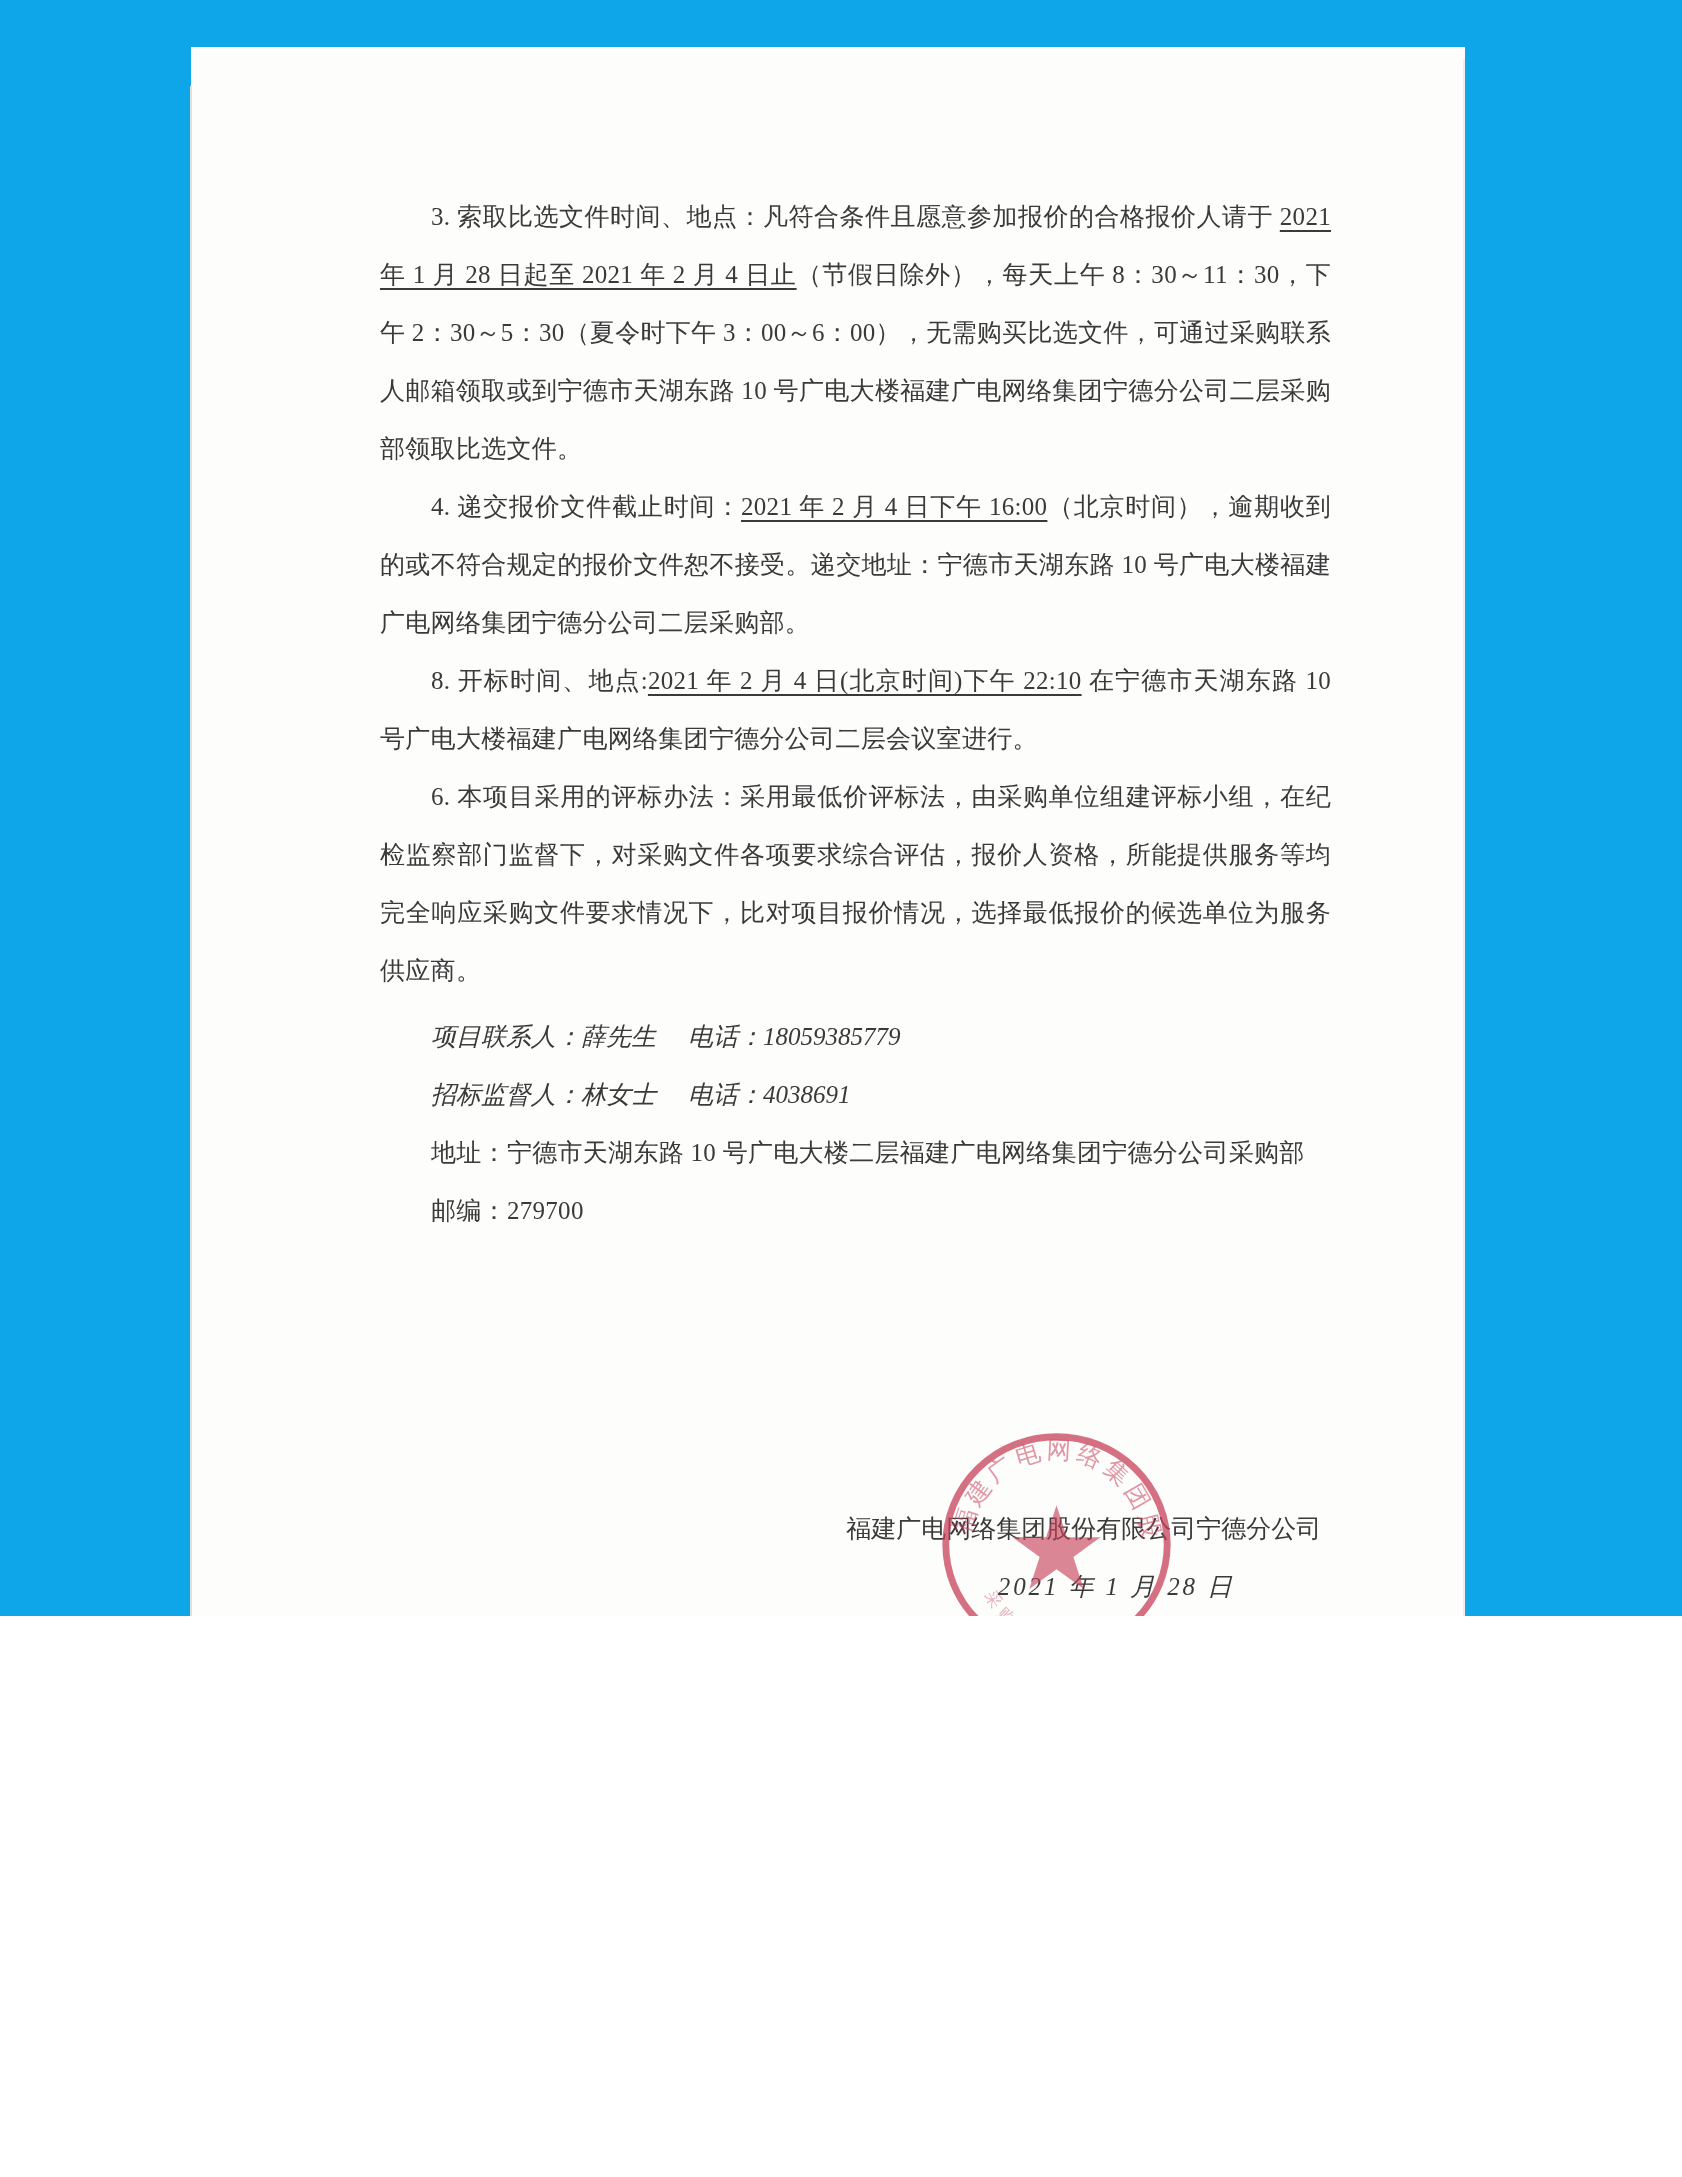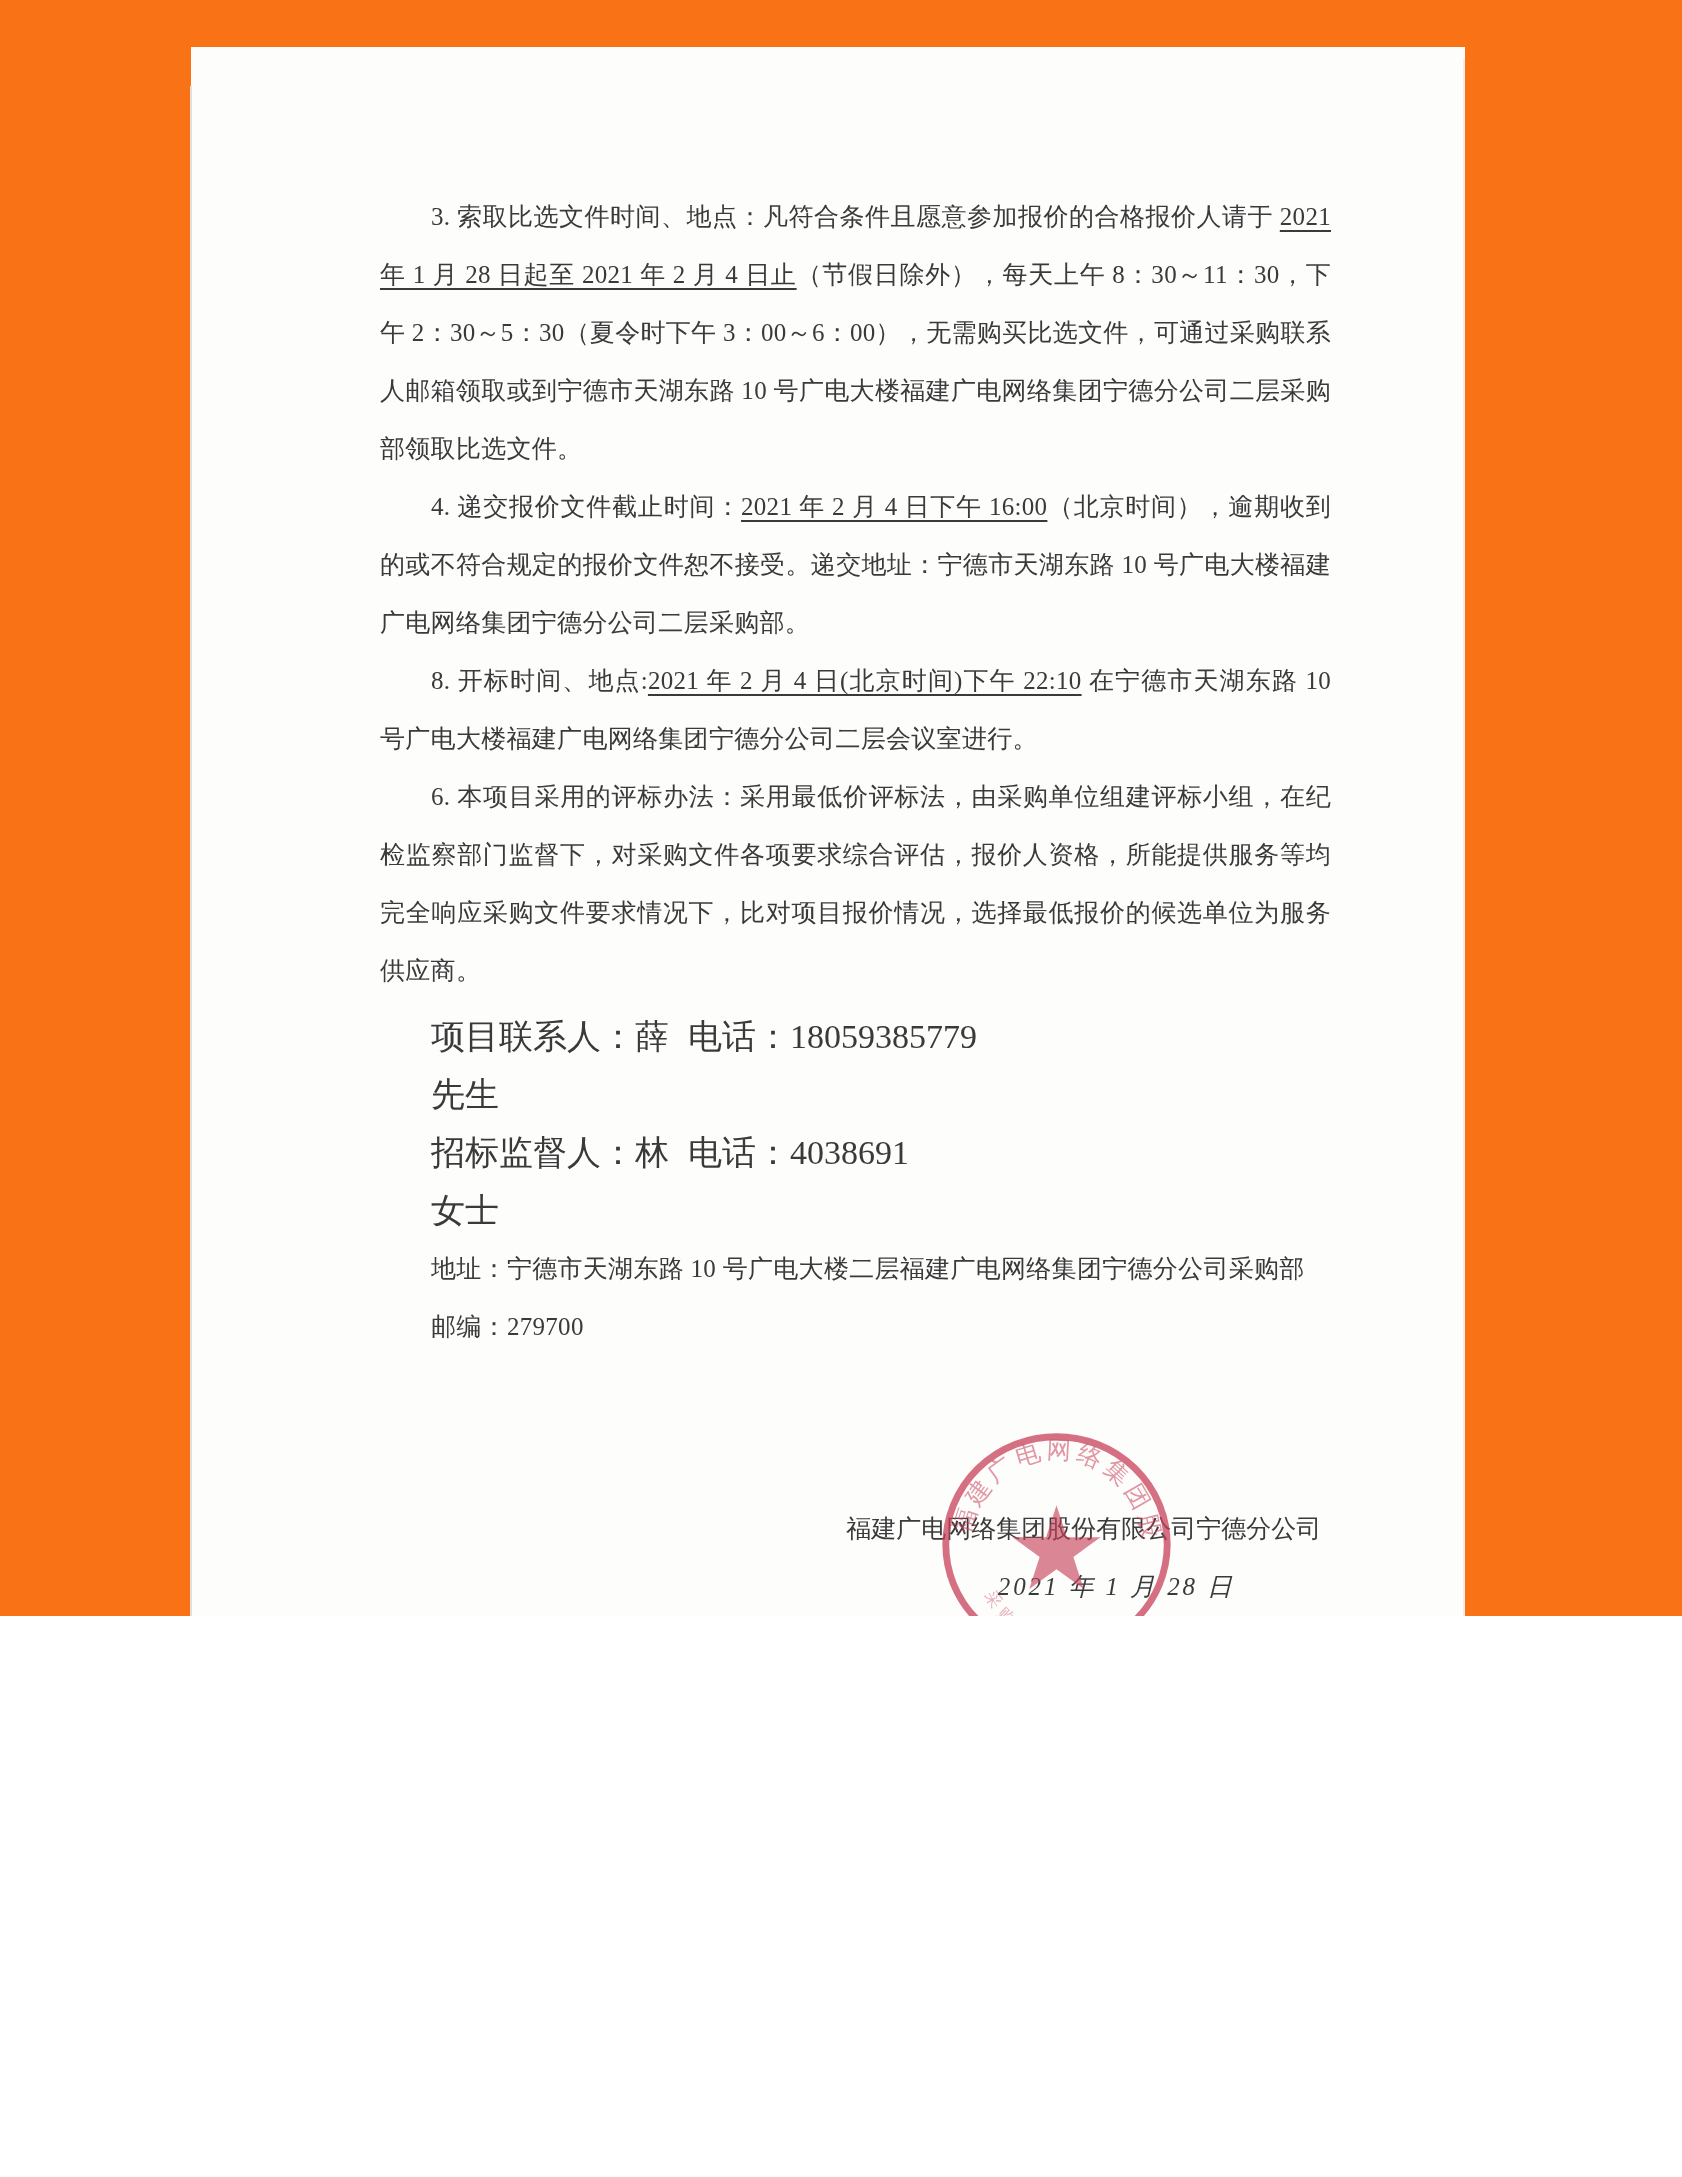--- a/index.html
+++ b/index.html
@@ -8,21 +8,21 @@
     background: #ffffff;
   }
   body {
     font-family: "Liberation Serif", "DejaVu Serif", serif;
   }
 
   .page {
     position: relative;
     width: 1683px;
     height: 1616px;
-    background: #f97316;
+    background: #0ea5e9;
     overflow: hidden;
   }
 
   
   .sheet {
     position: absolute;
     left: 191px;
     top: 47px;
     width: 1274px;
     height: 2039px;
@@ -74,23 +74,24 @@
     text-underline-offset: 4.9px;
     text-decoration-thickness: 1.5px;
   }
 
   .contact-block {
     margin-top: 7.8px;
   }
   .contact-row {
     display: flex;
     color: #3a3a3a;
-    font-size: 34px;
+    font-size: 25px;
     line-height: 58px;
     padding-left: 51px;
+    font-style: italic;
   }
   .contact-name {
     width: 257px;
     flex: 0 0 257px;
   }
   .contact-phone {
     flex: 0 0 auto;
   }
 
   .sign-block {

